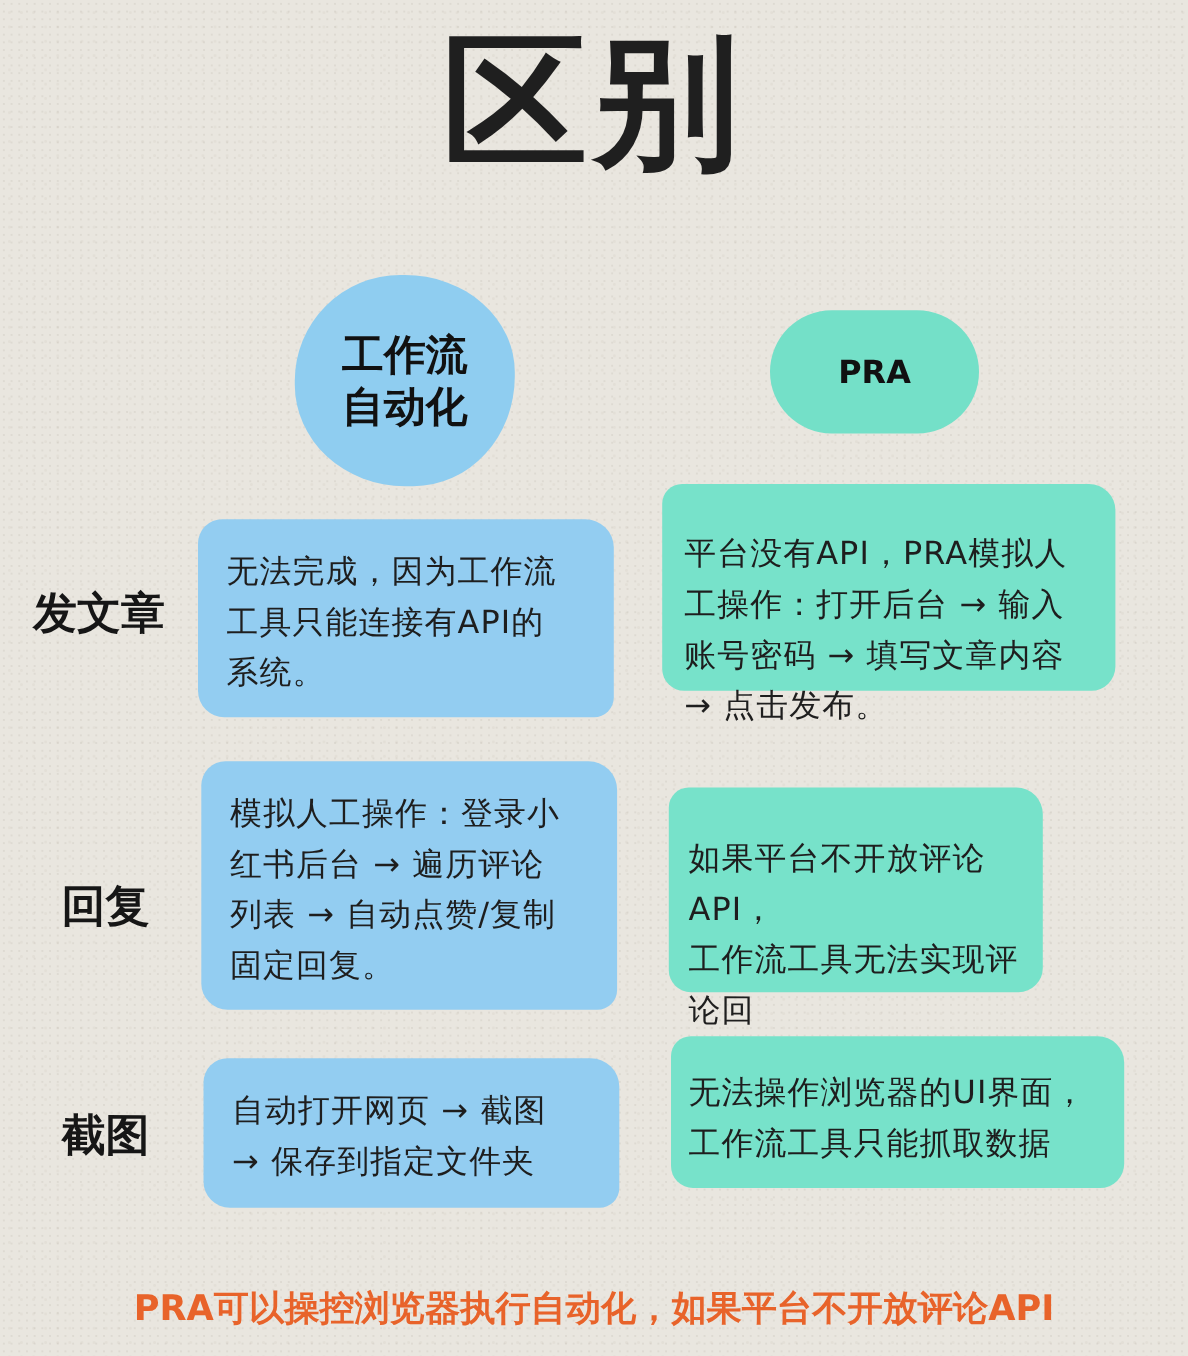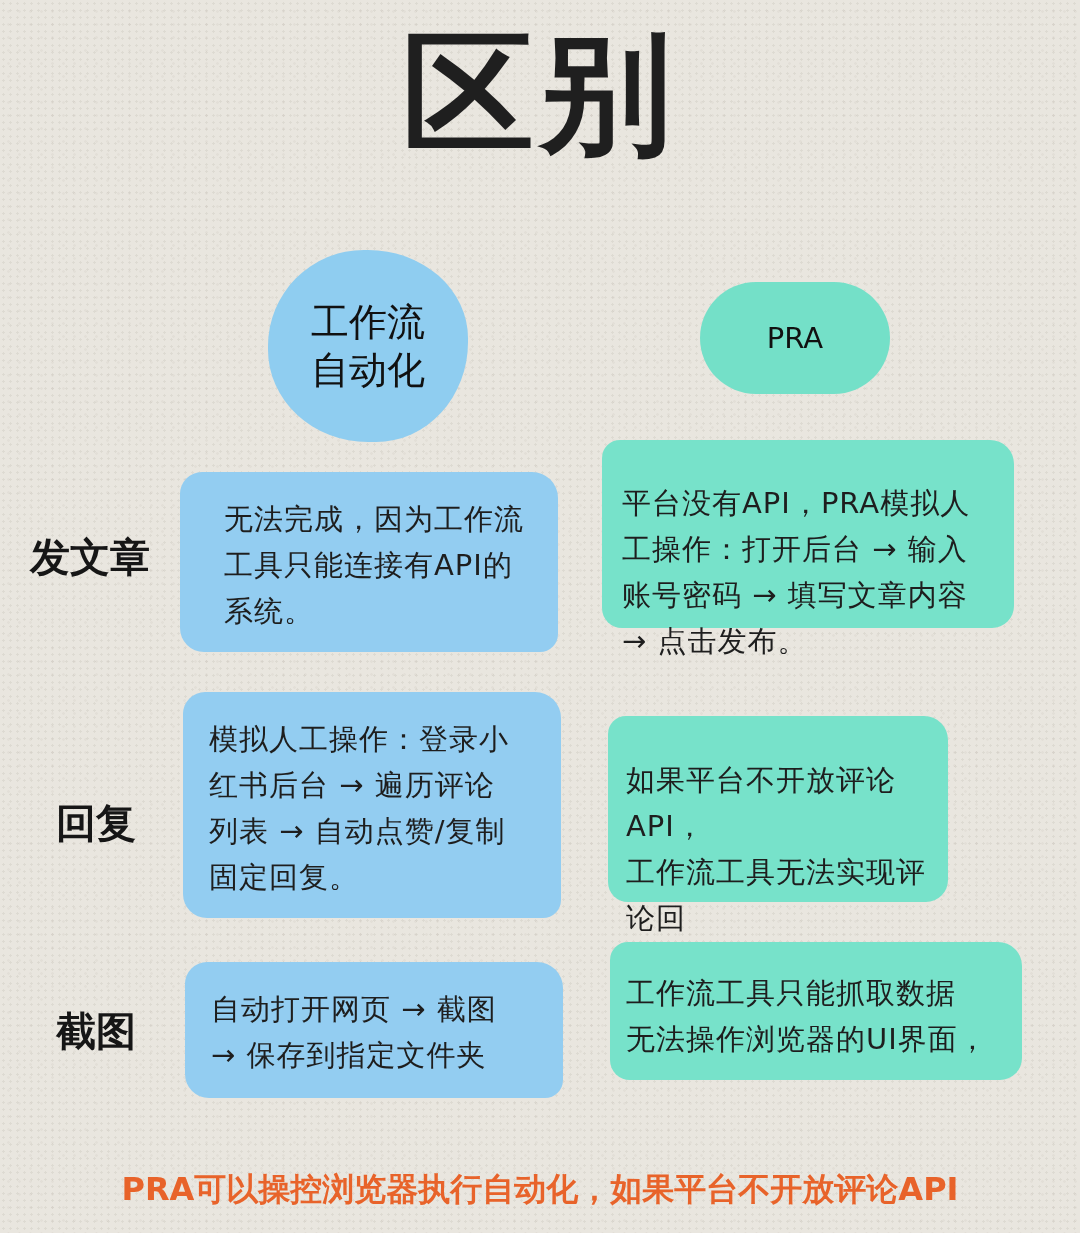--- a/index.html
+++ b/index.html
@@ -5,21 +5,21 @@
   html,body{margin:0;padding:0;}
   body{width:1080px;height:1233px;background:#e9e6df;position:relative;overflow:hidden;
     font-family:"DejaVu Sans","Liberation Sans",sans-serif;color:#1a1a1a;}
   .bg-noise{position:absolute;inset:0;
     background-image:radial-gradient(rgba(120,110,95,0.10) 1px,transparent 1.2px),
       radial-gradient(rgba(150,140,120,0.08) 1px,transparent 1.4px);
     background-size:7px 7px,11px 13px;background-position:0 0,3px 5px;}
   .title{position:absolute;left:0;right:0;top:18px;text-align:center;font-size:132px;font-weight:bold;
     letter-spacing:6px;color:#1f1f1f;line-height:150px;}
   .pill{position:absolute;display:flex;align-items:center;justify-content:center;text-align:right;
-    font-weight:normal;color:#111;}
+    font-weight:bold;color:#111;}
   .pill-wf{left:268px;top:250px;width:200px;height:192px;border-radius:48% 50% 46% 50% / 50% 46% 52% 48%;
     background:#8fcdf0;font-size:38px;line-height:48px;}
   .pill-pra{left:700px;top:282px;width:190px;height:112px;border-radius:56px;background:#74e0c8;font-size:29px;}
   .rowlabel{position:absolute;font-size:40px;font-weight:bold;color:#161616;}
   .box{position:absolute;font-size:29px;line-height:46px;color:#1e1e1e;letter-spacing:1px;box-sizing:border-box;}
   .blue{background:#93cdf1;border-radius:22px 26px 18px 24px;}
   .green{background:#77e2ca;border-radius:18px 24px 22px 20px;}
   .footer{position:absolute;left:0;right:0;top:1168px;text-align:center;font-size:32px;font-weight:bold;color:#e8632a;}
 </style>
 </head>
@@ -30,21 +30,21 @@
 
 <div class="pill pill-wf">
   <div>
     <div>工作流</div>
     <div>自动化</div>
   </div>
 </div>
 <div class="pill pill-pra">PRA</div>
 
 <div class="rowlabel" style="left:30px;top:530px;">发文章</div>
-<div class="box blue" style="left:180px;top:472px;width:378px;height:180px;padding:24px 0 0 44px;">
+<div class="box blue" style="left:180px;top:472px;width:378px;height:180px;padding:24px 0 0 26px;">
   <div>无法完成，因为工作流</div>
   <div>工具只能连接有API的</div>
   <div>系统。</div>
 </div>
 <div class="box green" style="left:602px;top:440px;width:412px;height:188px;padding:40px 0 14px 20px;">
   <div>平台没有API，PRA模拟人</div>
   <div>工操作：打开后台 → 输入</div>
   <div>账号密码 → 填写文章内容</div>
   <div>→ 点击发布。</div>
 </div>
@@ -61,17 +61,17 @@
   <div>工作流工具无法实现评论回</div>
   <div>复。</div>
 </div>
 
 <div class="rowlabel" style="left:56px;top:1004px;">截图</div>
 <div class="box blue" style="left:185px;top:962px;width:378px;height:136px;padding:24px 0 0 26px;">
   <div>自动打开网页 → 截图</div>
   <div>→ 保存到指定文件夹</div>
 </div>
 <div class="box green" style="left:610px;top:942px;width:412px;height:138px;padding:28px 0 0 16px;">
+  <div>无法操作浏览器的UI界面，</div>
   <div>工作流工具只能抓取数据</div>
-  <div>无法操作浏览器的UI界面，</div>
 </div>
 
 <div class="footer">PRA可以操控浏览器执行自动化，如果平台不开放评论API</div>
 
 </body></html>

